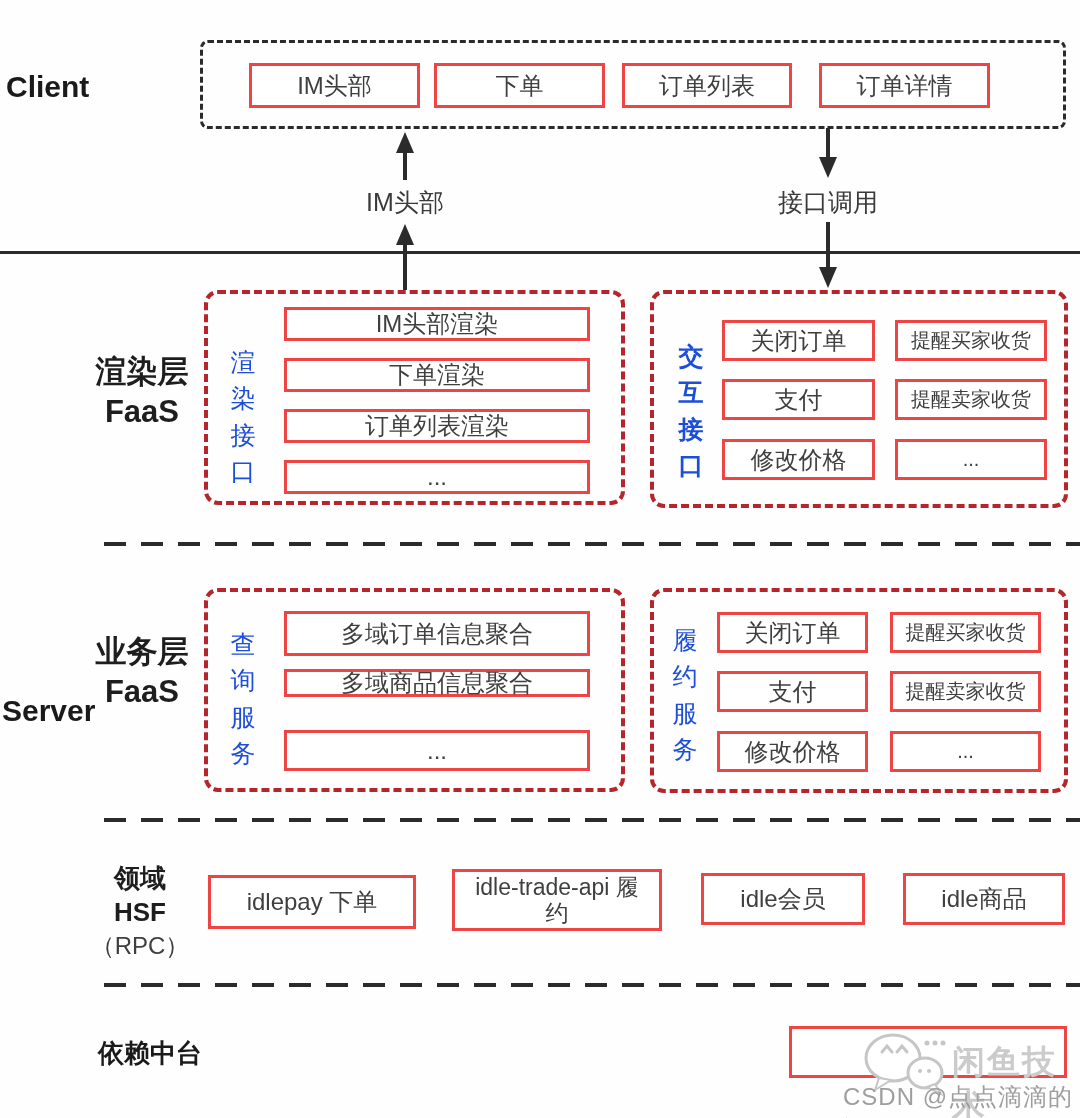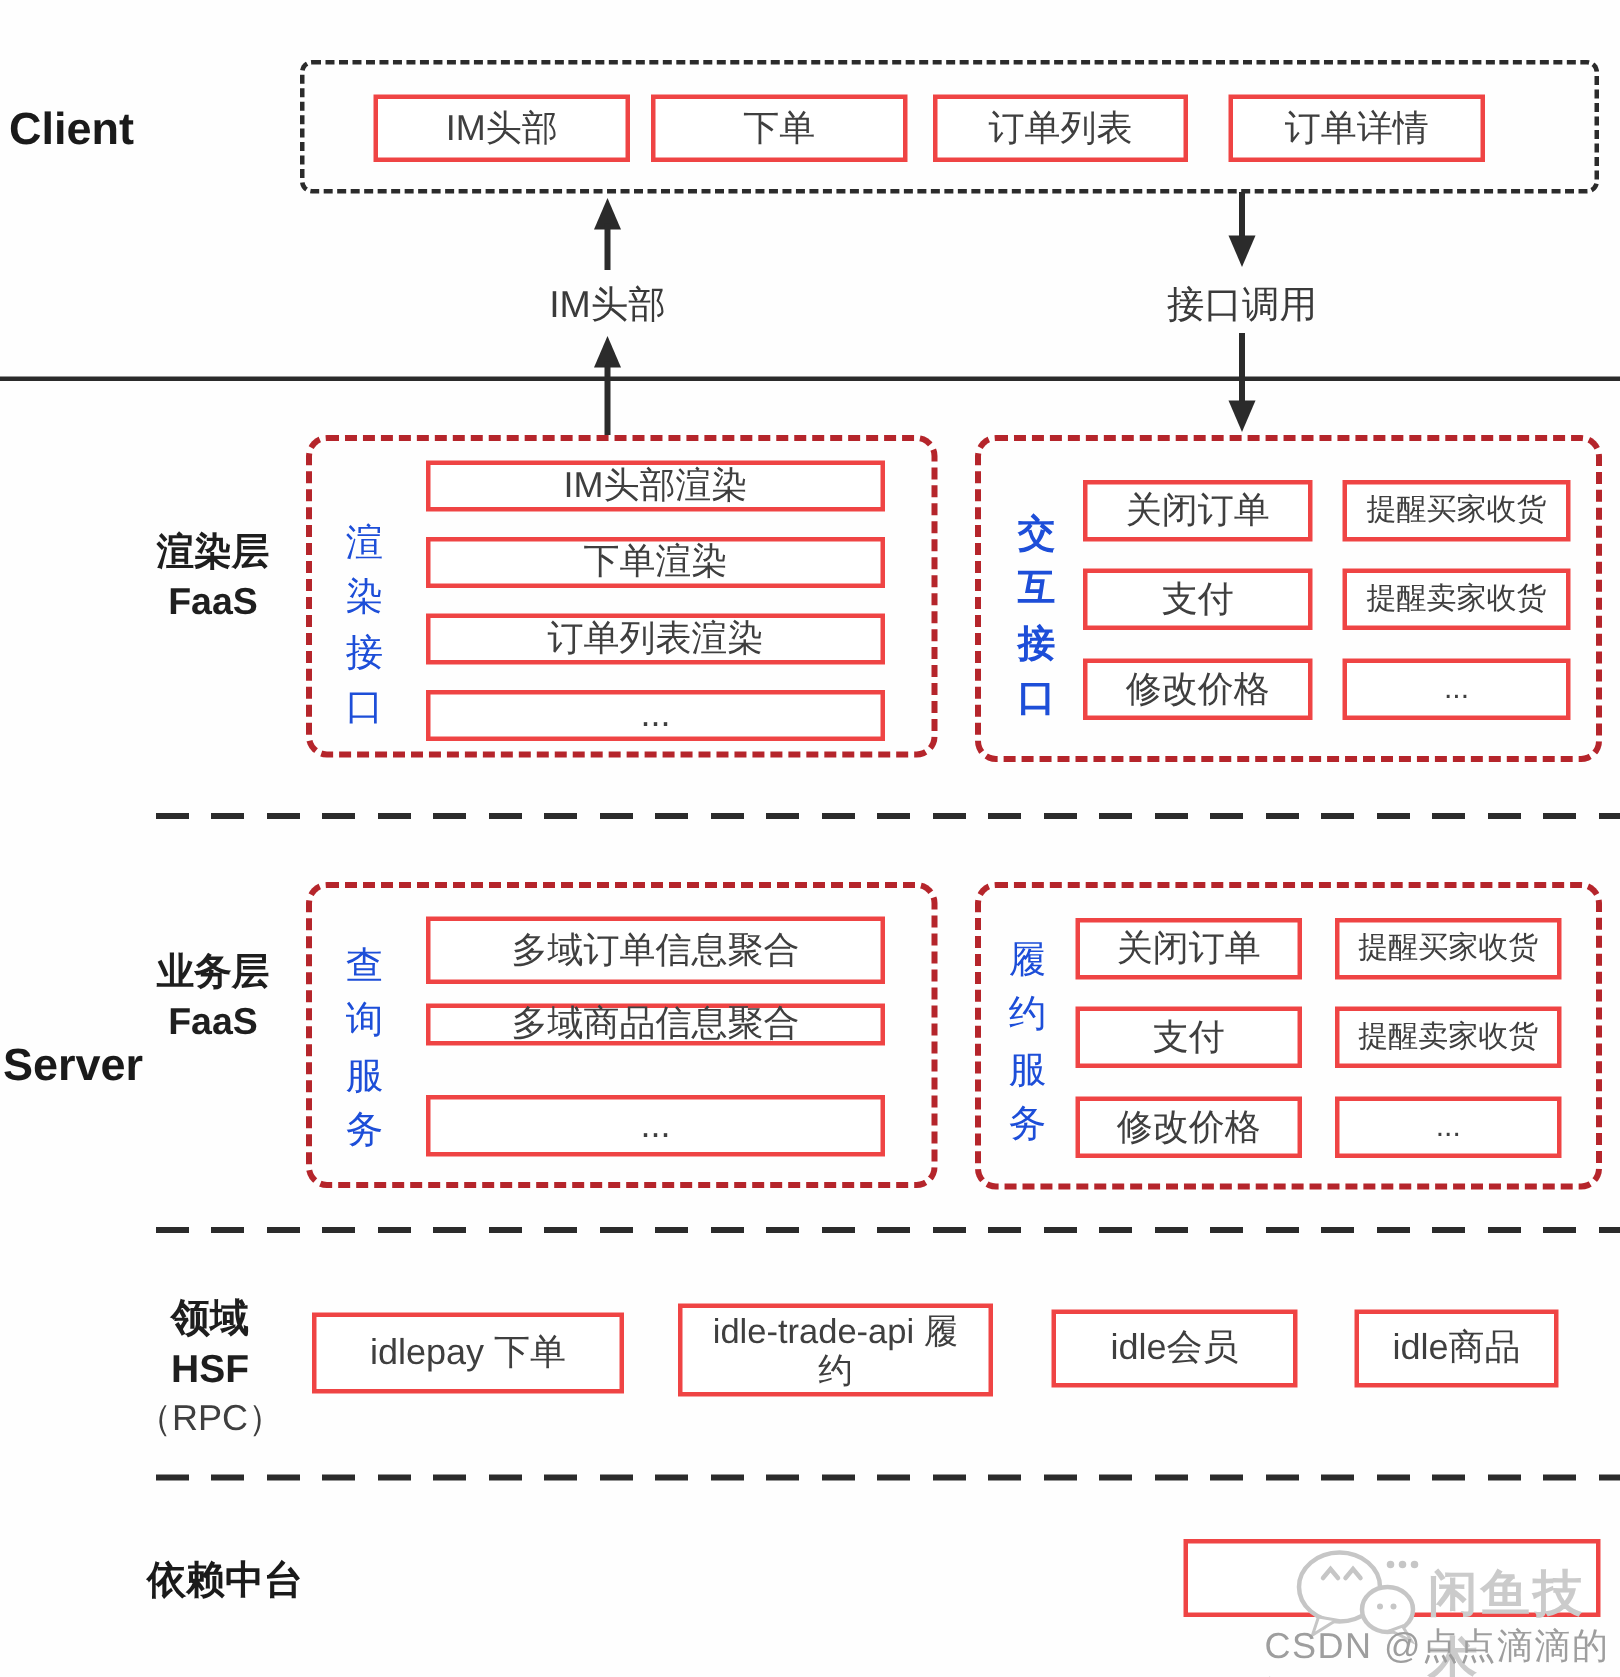--- a/index.html
+++ b/index.html
@@ -48,21 +48,21 @@
     line-height:1.45;
     word-break:break-all;line-break:anywhere;
     text-align:center;
   }
   
   .layer-label{
     position:absolute;
     width:120px;
     text-align:center;
     font-weight:bold;
-    font-size:25px;
+    font-size:31px;
     color:#1e1e1e;
     line-height:1.3;
   }
   .side-label{
     position:absolute;
     font-weight:bold;
     font-size:30px;
     color:#1a1a1a;
   }
   
@@ -186,21 +186,21 @@
 
   <div class="layer-label" style="left:80px;top:862px;width:120px;font-size:26px;">
     <div>领域</div>
     <div>HSF</div>
     <div style="font-weight:normal;font-size:24px;color:#3f3f3f;">（RPC）</div>
   </div>
 
   <div class="node" style="left:208px;top:875px;width:208px;height:54px;">idlepay 下单</div>
   <div class="node" style="left:452px;top:869px;width:210px;height:62px;font-size:23px;padding:0 14px;">idle-trade-api 履约</div>
   <div class="node" style="left:701px;top:873px;width:164px;height:52px;">idle会员</div>
-  <div class="node" style="left:903px;top:873px;width:136px;height:52px;">idle商品</div>
+  <div class="node" style="left:903px;top:873px;width:162px;height:52px;">idle商品</div>
 
   <div class="dash-line" style="left:104px;top:983px;width:976px;"></div>
 
   <div class="side-label" style="left:98px;top:1036px;font-size:26px;">依赖中台</div>
   <div class="node" style="left:789px;top:1026px;width:278px;height:52px;"></div>
 
   <svg class="abs" style="left:855px;top:1026px;" width="105" height="74" viewBox="0 0 105 74">
     <ellipse cx="38" cy="32" rx="27" ry="23" fill="#ffffff" stroke="#c6c6c6" stroke-width="3"></ellipse>
     <path d="M24 52 L20 64 L36 54 Z" fill="#ffffff" stroke="#c6c6c6" stroke-width="2"></path>
     <path d="M27 26 l5 -6 l5 6" fill="none" stroke="#c6c6c6" stroke-width="3" stroke-linecap="round"></path>

